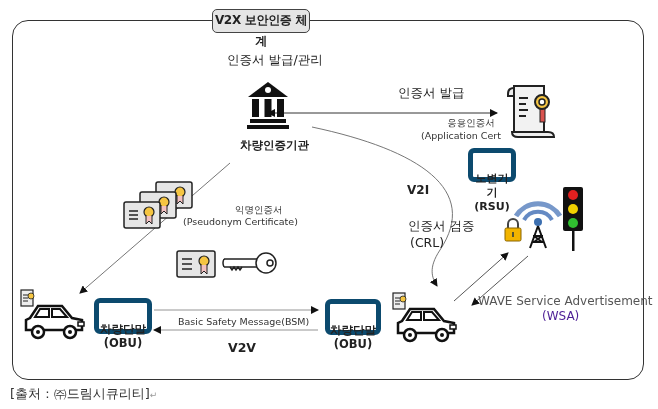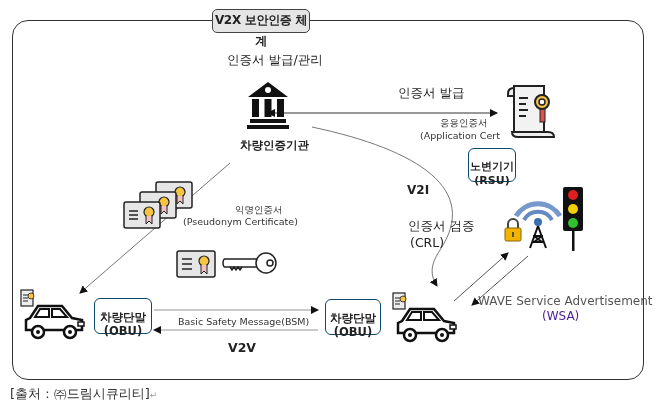--- a/index.html
+++ b/index.html
@@ -1,22 +1,22 @@
 <!DOCTYPE html>
 <html><head>
 <meta charset="utf-8">
 <style>
   html, body { margin:0; padding:0; background:#ffffff; }
   body { width:658px; height:409px; position:relative; overflow:hidden; font-family:"DejaVu Sans", sans-serif; color:#222; }
   #frame { position:absolute; left:12px; top:20px; width:632px; height:360px; border:1.5px solid #333; border-radius:16px; box-sizing:border-box; }
   #title-box { position:absolute; left:212px; top:9px; width:96px; height:22px; border:1px solid #444; border-radius:5px; background:#e5e5e5; font-weight:bold; font-size:12px; text-align:center; line-height:21px; letter-spacing:-0.3px; }
   .t { position:absolute; white-space:nowrap; }
   .lbl13 { font-size:12.5px; color:#222; }
-  .sm { font-size:9.5px; color:#333; text-align:left; }
-  .box { position:absolute; border:1px solid #0c4a6e; border-radius:6px; background:#fff; font-weight:bold; font-size:11px; text-align:center; line-height:14px; box-sizing:border-box; padding-top:11px; }
+  .sm { font-size:9.5px; color:#333; text-align:center; }
+  .box { position:absolute; border:5px solid #0c4a6e; border-radius:6px; background:#fff; font-weight:bold; font-size:11px; text-align:center; line-height:14px; box-sizing:border-box; padding-top:19px; }
   svg#lines { position:absolute; left:0; top:0; }
   .icon { position:absolute; }
   #caption { position:absolute; left:10px; top:385px; font-size:13px; color:#333; }
   #caption .ret { color:#999; font-size:9px; }
 </style>
 </head>
 <body>
 
 <div id="frame"></div>
 <div id="title-box">V2X 보안인증 체계</div>

